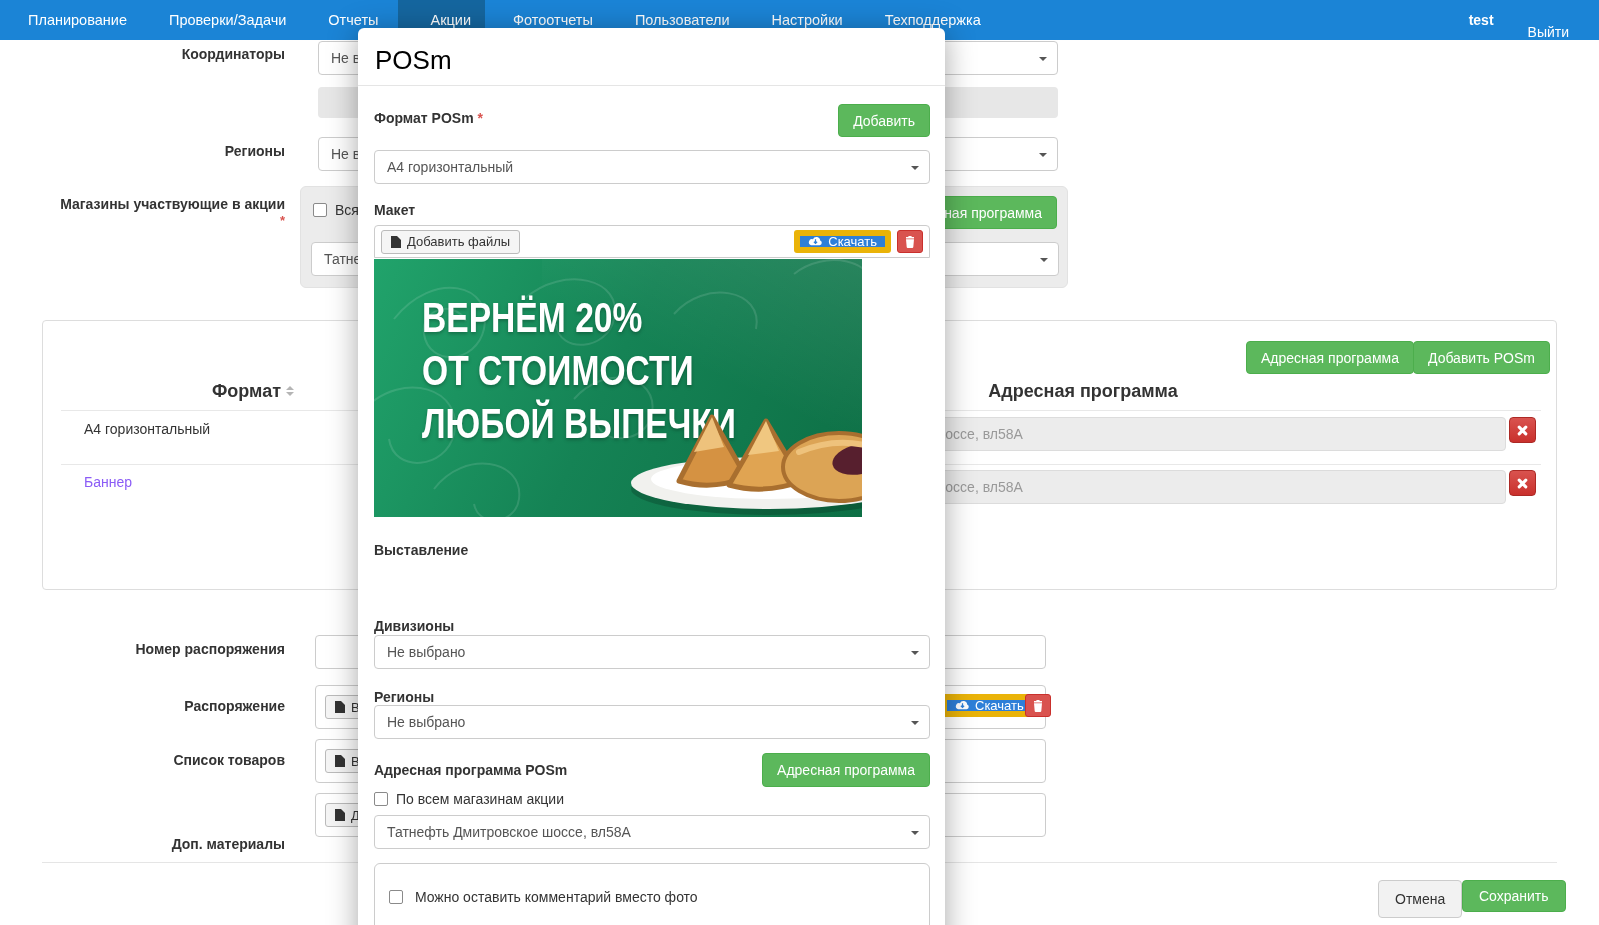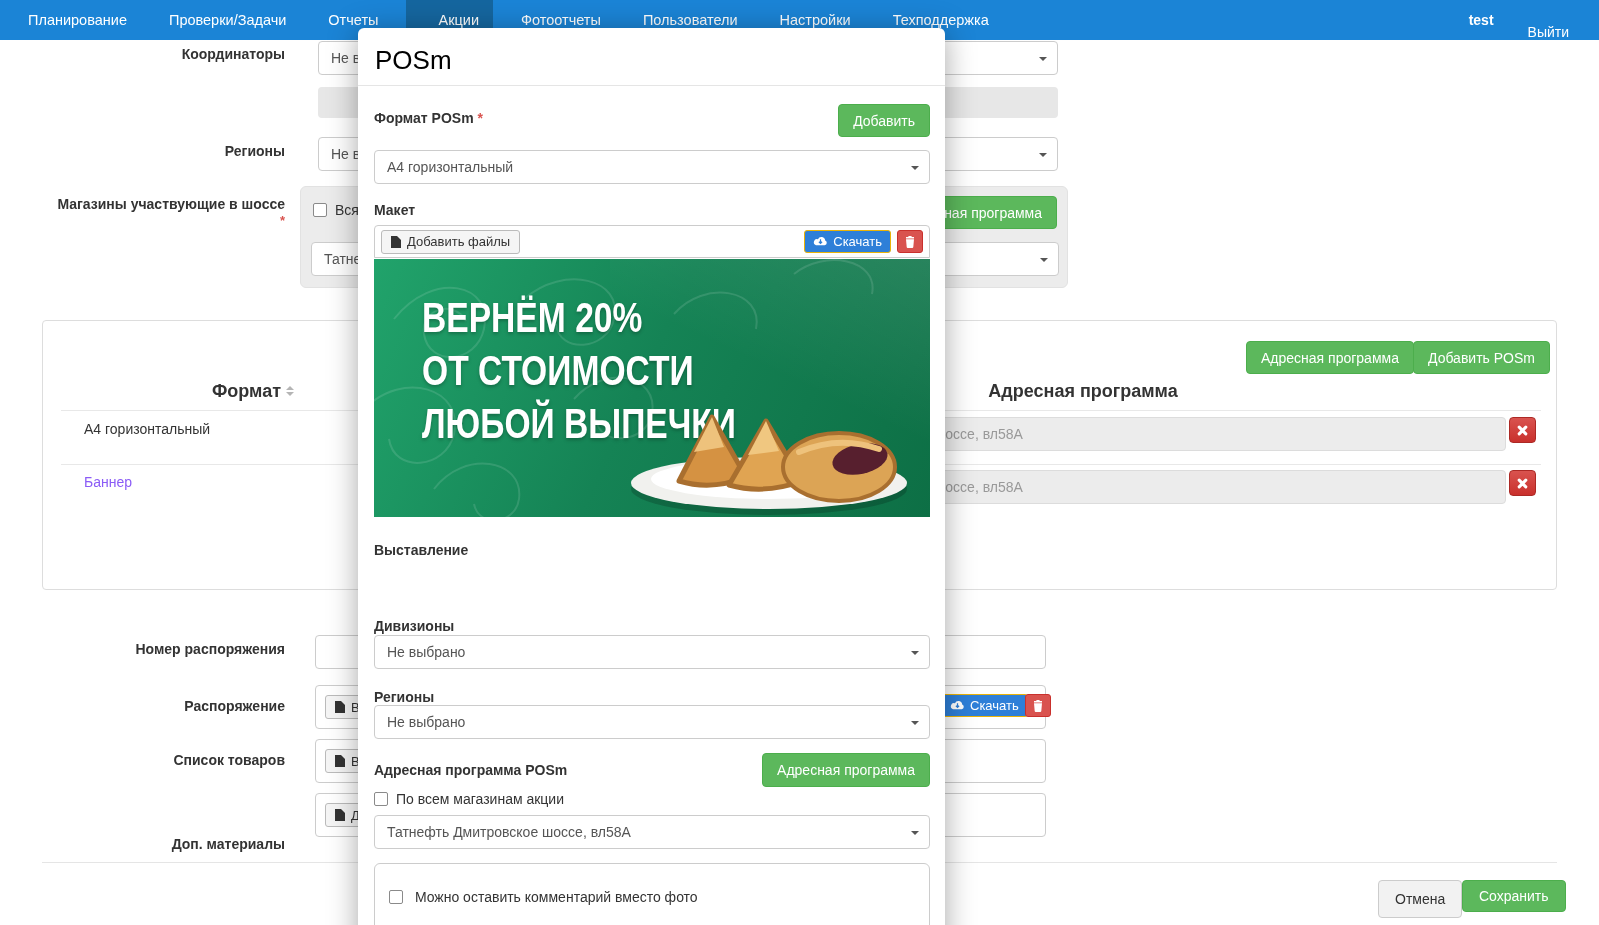--- a/index.html
+++ b/index.html
@@ -3,34 +3,34 @@
 <meta charset="utf-8">
 <style>
   * { margin:0; padding:0; box-sizing:border-box; }
   html,body { background:#fff; }
   body { font-family:"Liberation Sans", sans-serif; font-size:14px; color:#333; }
   .screen { position:relative; width:1599px; height:925px; overflow:hidden; background:#fff; }
 
   
   .navbar { position:absolute; left:0; top:0; width:1599px; height:40px; background:#1b84d6; display:flex; align-items:stretch; z-index:5; }
   .nav-item { color:#fff; font-size:14.5px; line-height:40px; padding:0 14px; margin-left:14px; cursor:pointer; white-space:nowrap; }
-  .nav-item.active { background:#15669f; margin-left:14px;padding-left:32px; }
+  .nav-item.active { background:#15669f; margin-left:6px;padding-left:32px; }
   .nav-right { margin-left:auto; display:flex; align-items:center; padding-right:30px; }
   .nav-user { color:#fff; font-weight:bold; margin-right:34px; }
   .nav-logout { color:#fff;margin-top:24px; }
 
   
   .lbl { font-weight:bold; font-size:14px; color:#333; }
   .field { position:absolute; background:#fff; border:1px solid #ccc; border-radius:4px; height:34px; line-height:32px; padding:0 26px 0 12px; color:#555; font-size:14px; overflow:hidden; white-space:nowrap; }
   .field .caret { position:absolute; right:10px; top:15px; width:0; height:0; border-left:4px solid transparent; border-right:4px solid transparent; border-top:4px solid #555; }
   .field.disabled { background:#ececec; border-color:#dcdcdc; color:#999; }
   .ph { color:#999; }
   .btn { display:inline-flex; align-items:center; justify-content:center; border-radius:4px; font-size:14px; cursor:pointer; white-space:nowrap; }
   .btn-green { background:#5cb85c; border:1px solid #4cae4c; color:#fff; }
-  .btn-blue { background:#2e7fd8; border:1px solid #eab308; color:#fff; }
+  .btn-blue { background:#2e7fd8; border:6px solid #eab308; color:#fff; }
   .btn-red { background:#d9534f; border:1px solid #c9302c; color:#fff; }
   .btn-default { background:#f2f2f2; border:1px solid #ccc; color:#333; }
   .btn-file { background:#f5f5f5; border:1px solid #bbb; border-radius:3px; color:#333; font-size:13px; height:24px; padding:0 9px; display:inline-flex; align-items:center; gap:6px; }
   .cb { display:inline-block; width:14px; height:14px; background:#fff; border:1px solid #8a8a8a; border-radius:2px; vertical-align:-2px; }
   .hr { position:absolute; height:0; border-top:1px solid #e5e5e5; }
   .icon-svg { display:inline-block; vertical-align:-1px; }
 
   
   .bg-label { position:absolute; text-align:right; }
   .grey-panel { position:absolute; background:#ececec; border:1px solid #e2e2e2; border-radius:6px; }
@@ -43,21 +43,21 @@
   .modal { position:absolute; left:358px; top:28px; width:587px; height:940px; background:#fff; border-radius:6px 6px 0 0; box-shadow:0 4px 30px rgba(0,0,0,.35); z-index:10; }
   .modal-title { position:absolute; left:17px; top:17px; font-size:26px; font-weight:400; color:#000000; }
   .m-abs { position:absolute; }
   .m-field { position:absolute; left:16px; width:556px; }
   .upload-box { position:absolute; left:16px; top:197px; width:556px; height:33px; border:1px solid #ccc; border-radius:4px 4px 0 0; display:flex; align-items:center; padding:0 6px; }
   .upload-right { margin-left:auto; display:flex; gap:6px; }
   .btn-xs { height:23px; font-size:13px; padding:0 8px; border-radius:3px; display:inline-flex; align-items:center; gap:5px; }
   .btn-sq { width:26px; height:23px; border-radius:3px; display:inline-flex; align-items:center; justify-content:center; }
 
   
-  .banner { position:absolute; left:16px; top:231px; width:556px; height:258px; overflow:hidden; background:linear-gradient(115deg,#21a36b 0%,#158355 48%,#0d6f45 100%); }
+  .banner { position:absolute; left:16px; top:231px; width:488px; height:258px; overflow:hidden; background:linear-gradient(115deg,#21a36b 0%,#158355 48%,#0d6f45 100%); }
   .banner-sheen { position:absolute; right:0; top:0; width:320px; height:190px; background:linear-gradient(205deg, rgba(255,255,255,.10) 0%, rgba(255,255,255,0) 55%); }
   .headline { position:absolute; left:48px; top:32px; color:#fff; font-weight:bold; font-size:42px; line-height:53px; transform:scaleX(.80); transform-origin:left top; text-shadow:0 2px 4px rgba(0,0,0,.25); white-space:nowrap; }
   .badge-ring { position:absolute; left:393px; top:40px; width:112px; height:112px; border-radius:50%; background:#fff; box-shadow:0 4px 10px rgba(0,0,0,.25); display:flex; align-items:center; justify-content:center; }
   .badge { width:95px; height:95px; border-radius:50%; background:#e41e2d; color:#fff; font-weight:bold; text-align:center; display:flex; flex-direction:column; align-items:center; justify-content:center; line-height:15px; }
   .badge .b1,.badge .b2 { font-size:12px; }
   .badge .b3 { font-size:12.5px; margin-top:1px; white-space:nowrap; transform:scaleX(.92); }
 
   .comment-box { position:absolute; left:16px; top:835px; width:556px; height:110px; border:1px solid #ccc; border-radius:6px; padding:25px 14px; }
 
   .sort-ic { display:inline-block; vertical-align:1px; margin-left:5px; }
@@ -77,21 +77,21 @@
   </div>
   <div style="position:absolute;left:318px;top:87px;width:740px;height:31px;background:#e7e7e7;border-radius:4px;"></div>
 
   <div class="bg-label lbl" style="left:20px;top:143px;width:265px;">Регионы</div>
   <div class="field" style="left:318px;top:137px;width:740px;">
     <span>Не выбрано</span>
     <span class="caret"></span>
   </div>
 
   <div class="bg-label lbl" style="left:20px;top:196px;width:265px;">
-    <span>Магазины участвующие в шоссе</span><br>
+    <span>Магазины участвующие в акции</span><br>
     <span style="color:#d9534f;font-size:13px;">*</span>
   </div>
   <div class="grey-panel" style="left:300px;top:186px;width:768px;height:102px;">
     <span class="cb" style="position:absolute;left:12px;top:16px;"></span>
     <span style="position:absolute;left:34px;top:15px;color:#333;">Вся сеть</span>
     <div class="btn btn-green" style="position:absolute;right:10px;top:9px;height:33px;padding:0 14px;">
       <span>Адресная программа</span>
     </div>
     <div class="field" style="left:10px;top:55px;width:748px;">
       <span>Татнефть Дмитровское шоссе, вл58А</span>

